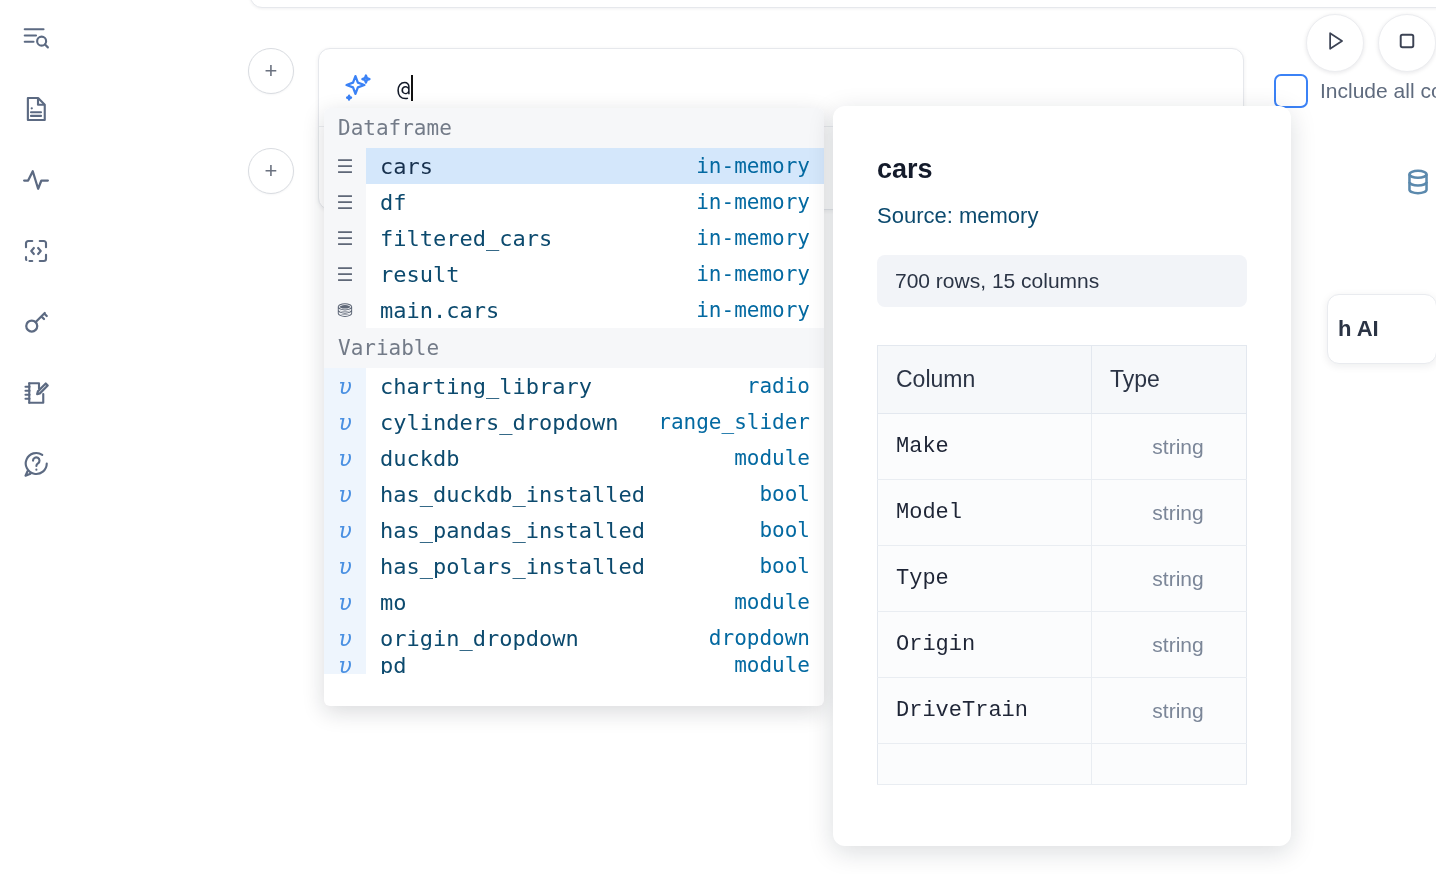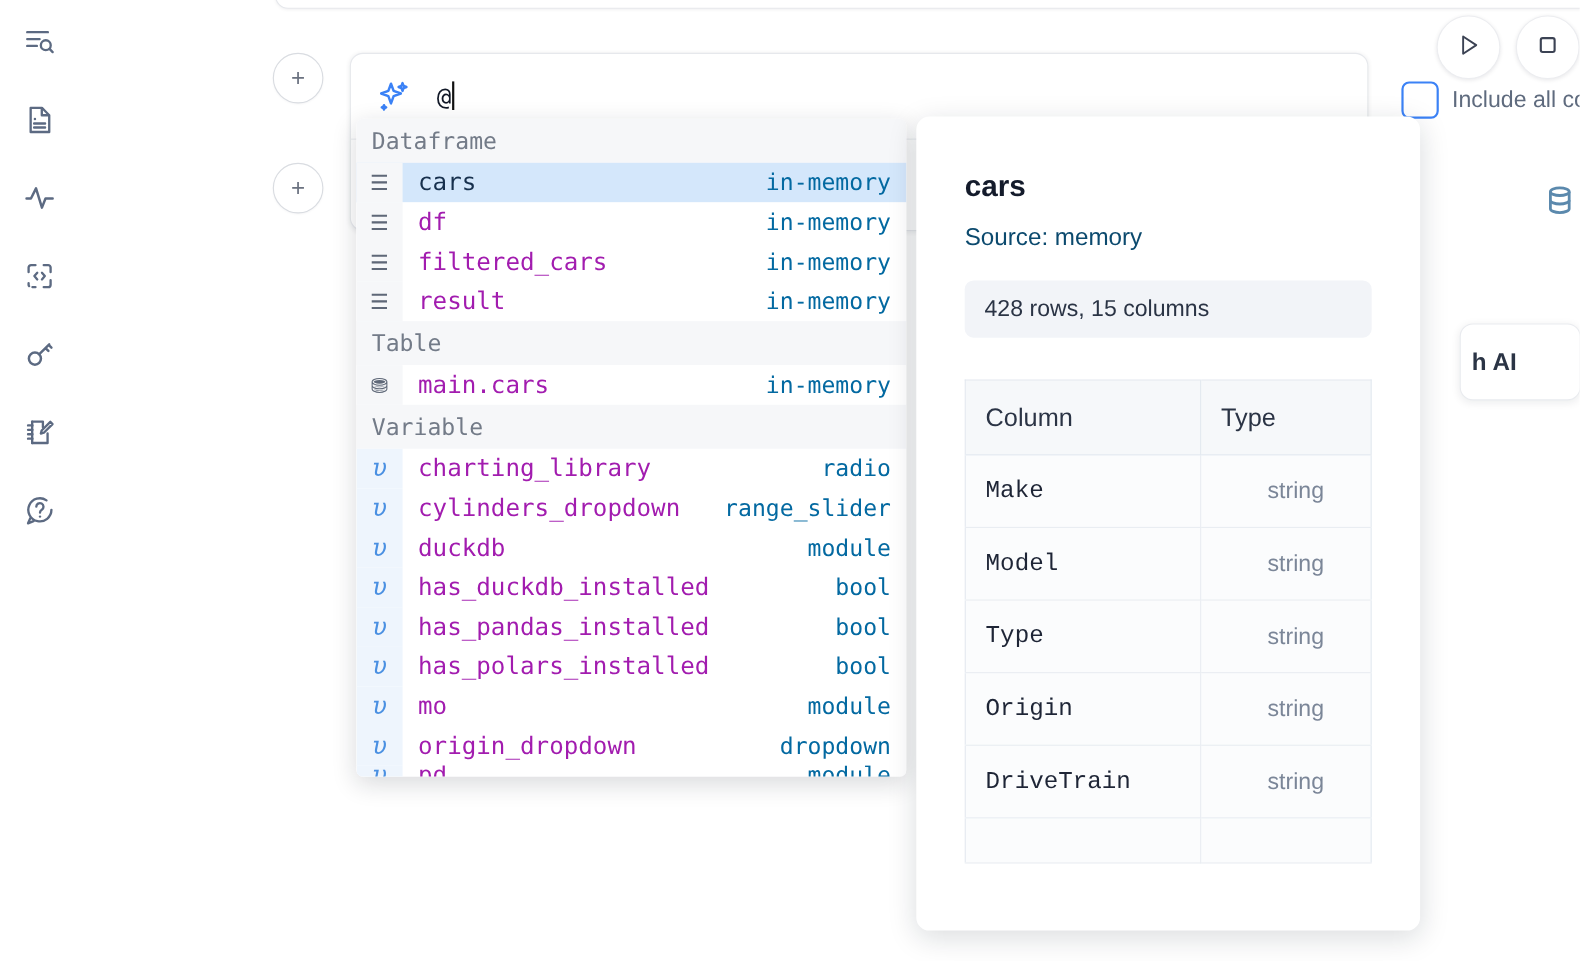--- a/index.html
+++ b/index.html
@@ -120,21 +120,21 @@
   .ac-item{
     display:flex;align-items:center;height:36px;background:#fff;cursor:pointer;
   }
   .ac-item.sel{background:#d4e7fb;}
   .ac-ic{
     width:42px;min-width:42px;height:36px;display:flex;align-items:center;justify-content:center;
     color:#5f6878;background:#f6f7f9;font-size:19px;
   }
   .ac-item.var .ac-ic{color:#4a90e2;background:#eef5fd;font-style:italic;font-size:22px;}
   .ac-label{
-    flex:1;padding-left:14px;font-size:22px;color:#a21caf;white-space:nowrap;overflow:hidden;
+    flex:1;padding-left:14px;font-size:22px;color:#0c4a6e;white-space:nowrap;overflow:hidden;
   }
   .ac-item.sel .ac-label{color:#17304d;}
   .ac-meta{
     padding-right:14px;font-size:21px;color:#0369a1;white-space:nowrap;
   }
   .ac-item.partial{height:18px;overflow:hidden;}
 
   
   #detail-panel{
     position:absolute;left:833px;top:106px;width:458px;height:740px;
@@ -320,21 +320,20 @@
     <div class="ac-item">
       <span class="ac-ic">☰</span>
       <span class="ac-label">filtered_cars</span>
       <span class="ac-meta">in-memory</span>
     </div>
     <div class="ac-item">
       <span class="ac-ic">☰</span>
       <span class="ac-label">result</span>
       <span class="ac-meta">in-memory</span>
     </div>
-    <div class="ac-group">Table</div>
     <div class="ac-item">
       <span class="ac-ic">⛃</span>
       <span class="ac-label">main.cars</span>
       <span class="ac-meta">in-memory</span>
     </div>
     <div class="ac-group">Variable</div>
     <div class="ac-item var">
       <span class="ac-ic">υ</span>
       <span class="ac-label">charting_library</span>
       <span class="ac-meta">radio</span>
@@ -377,21 +376,21 @@
     <div class="ac-item var partial">
       <span class="ac-ic">υ</span>
       <span class="ac-label">pd</span>
       <span class="ac-meta">module</span>
     </div>
   </div>
 
 <div id="detail-panel">
   <div id="dp-title">cars</div>
   <div id="dp-source">Source: memory</div>
-  <div id="dp-shape">428 rows, 15 columns</div>
+  <div id="dp-shape">700 rows, 15 columns</div>
   <table id="dp-table">
     <thead>
       <tr>
         <th style="width:58%">Column</th>
         <th>Type</th>
       </tr>
     </thead>
     <tbody id="dp-tbody">
         <tr>
           <td class="col-name">Make</td>

